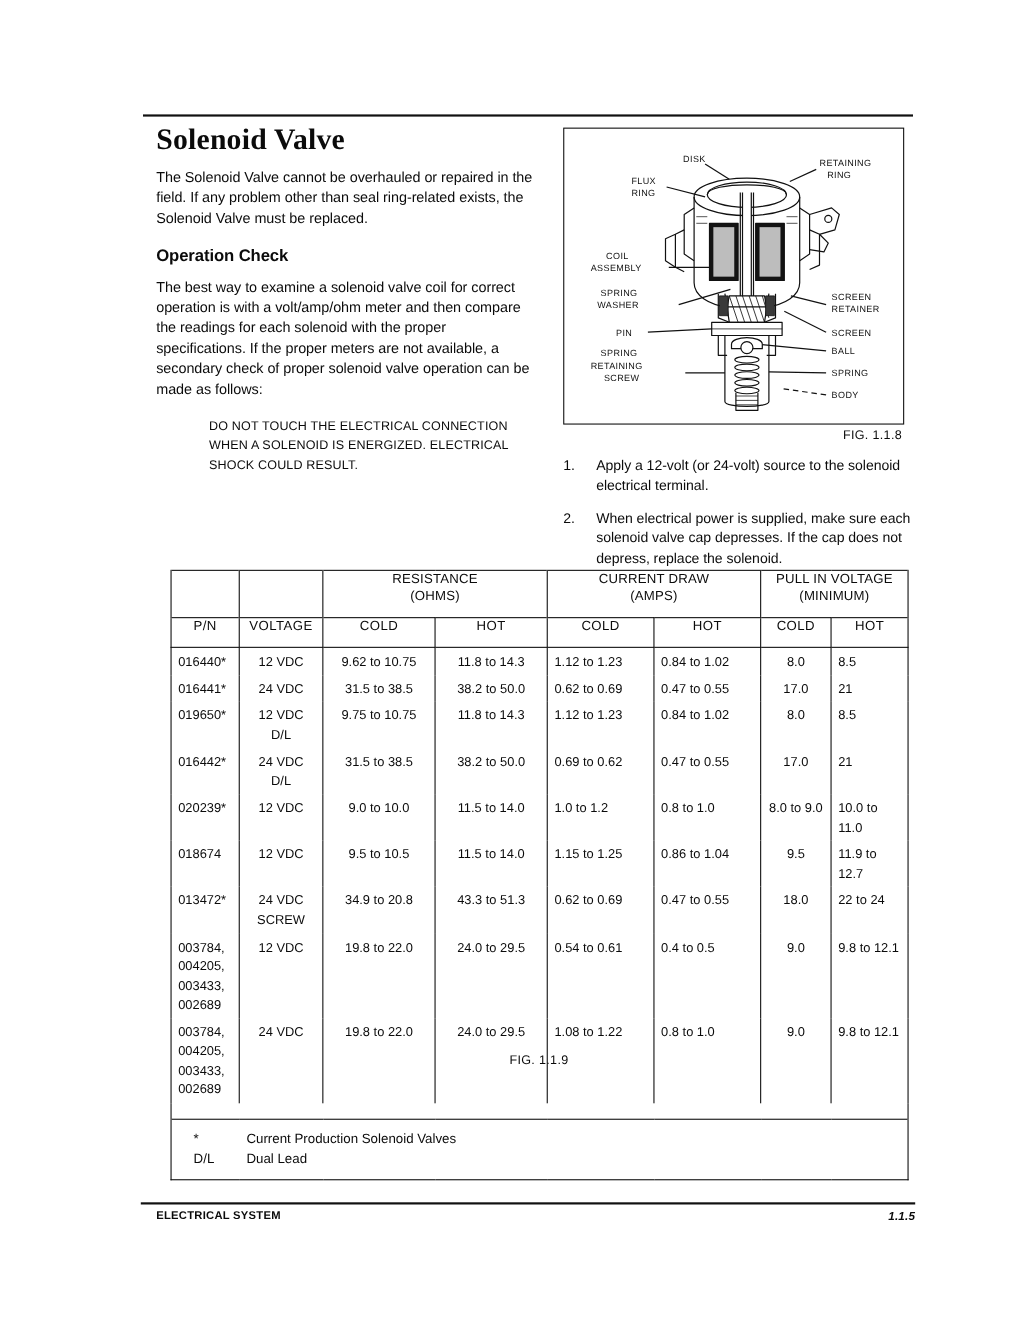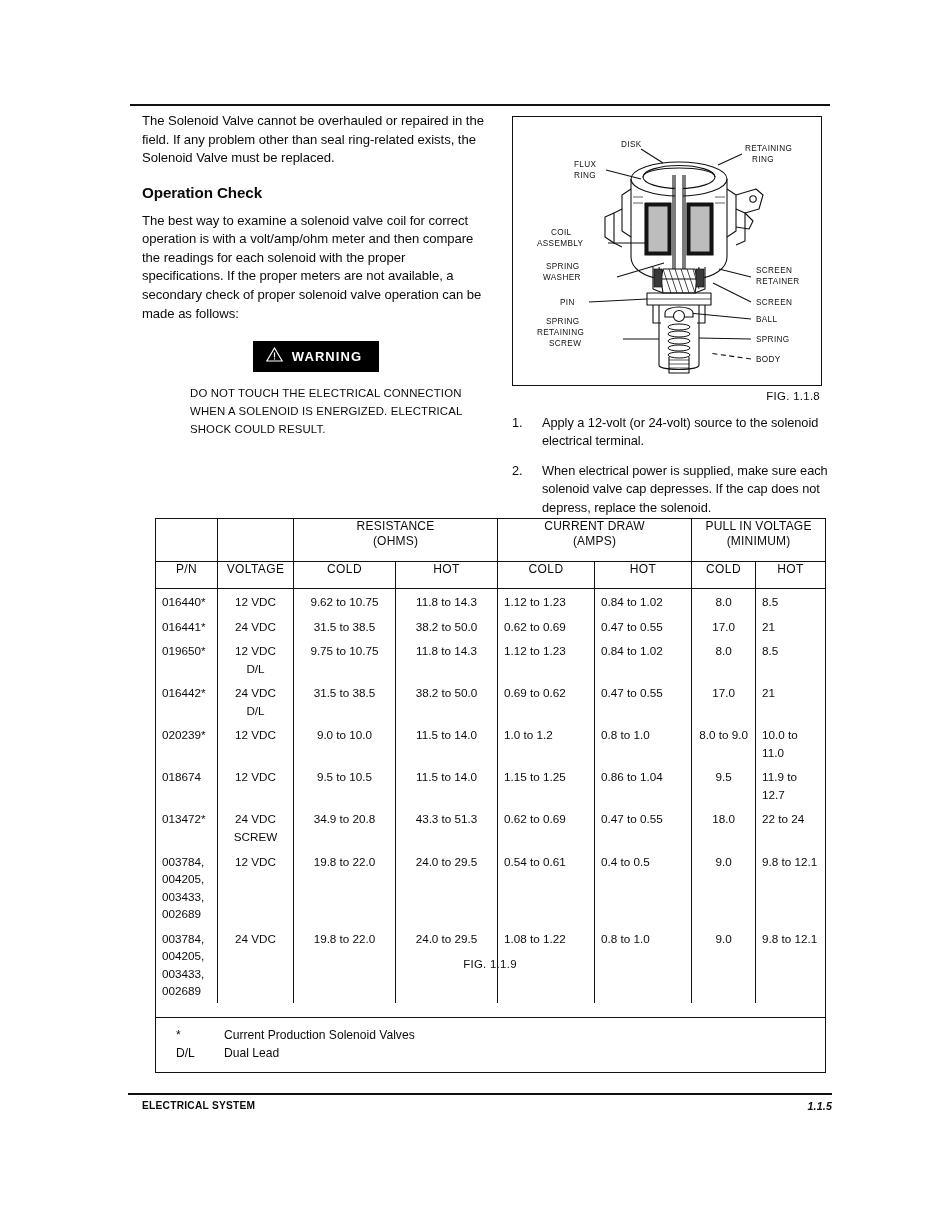--- a/index.html
+++ b/index.html
@@ -268,36 +268,25 @@
   }
 </style>
 </head>
 <body>
 
 <div class="page">
 
   <div class="top-rule"></div>
 
   <div class="left-col">
+    <h1 class="doc-title">Solenoid Valve</h1>
     <p class="body-para">The Solenoid Valve cannot be overhauled or repaired in the field. If any problem other than seal ring-related exists, the Solenoid Valve must be replaced.</p>
     <h2 class="sub-title">Operation Check</h2>
     <p class="body-para">The best way to examine a solenoid valve coil for correct operation is with a volt/amp/ohm meter and then compare the readings for each solenoid with the proper specifications. If the proper meters are not available, a secondary check of proper solenoid valve operation can be made as follows:</p>
 
-    <div class="warn-wrap">
-      <div class="warn-banner">
-        <span class="warn-tri">
-          <svg width="17" height="15" viewBox="0 0 17 15" aria-hidden="true">
-            <polygon points="8.5,1 16.2,14 0.8,14" fill="none" stroke="#ffffff" stroke-width="1.2"></polygon>
-            <rect x="7.9" y="5.4" width="1.2" height="5" fill="#ffffff"></rect>
-            <rect x="7.9" y="11.3" width="1.2" height="1.3" fill="#ffffff"></rect>
-          </svg>
-        </span>
-        <span class="warn-label">WARNING</span>
-      </div>
-    </div>
 
     <p class="warn-text">DO NOT TOUCH THE ELECTRICAL CONNECTION WHEN A SOLENOID IS ENERGIZED. ELECTRICAL SHOCK COULD RESULT.</p>
   </div>
 
   <div class="fig-box">
     <svg class="fig-svg" width="304" height="264" viewBox="0 0 304 264" aria-hidden="true">
       <g fill="none" stroke="#111" stroke-width="1.1" stroke-linejoin="round">
 
         <path d="M128,32 L150,46"></path>
         <path d="M229,37 L205,48"></path>

